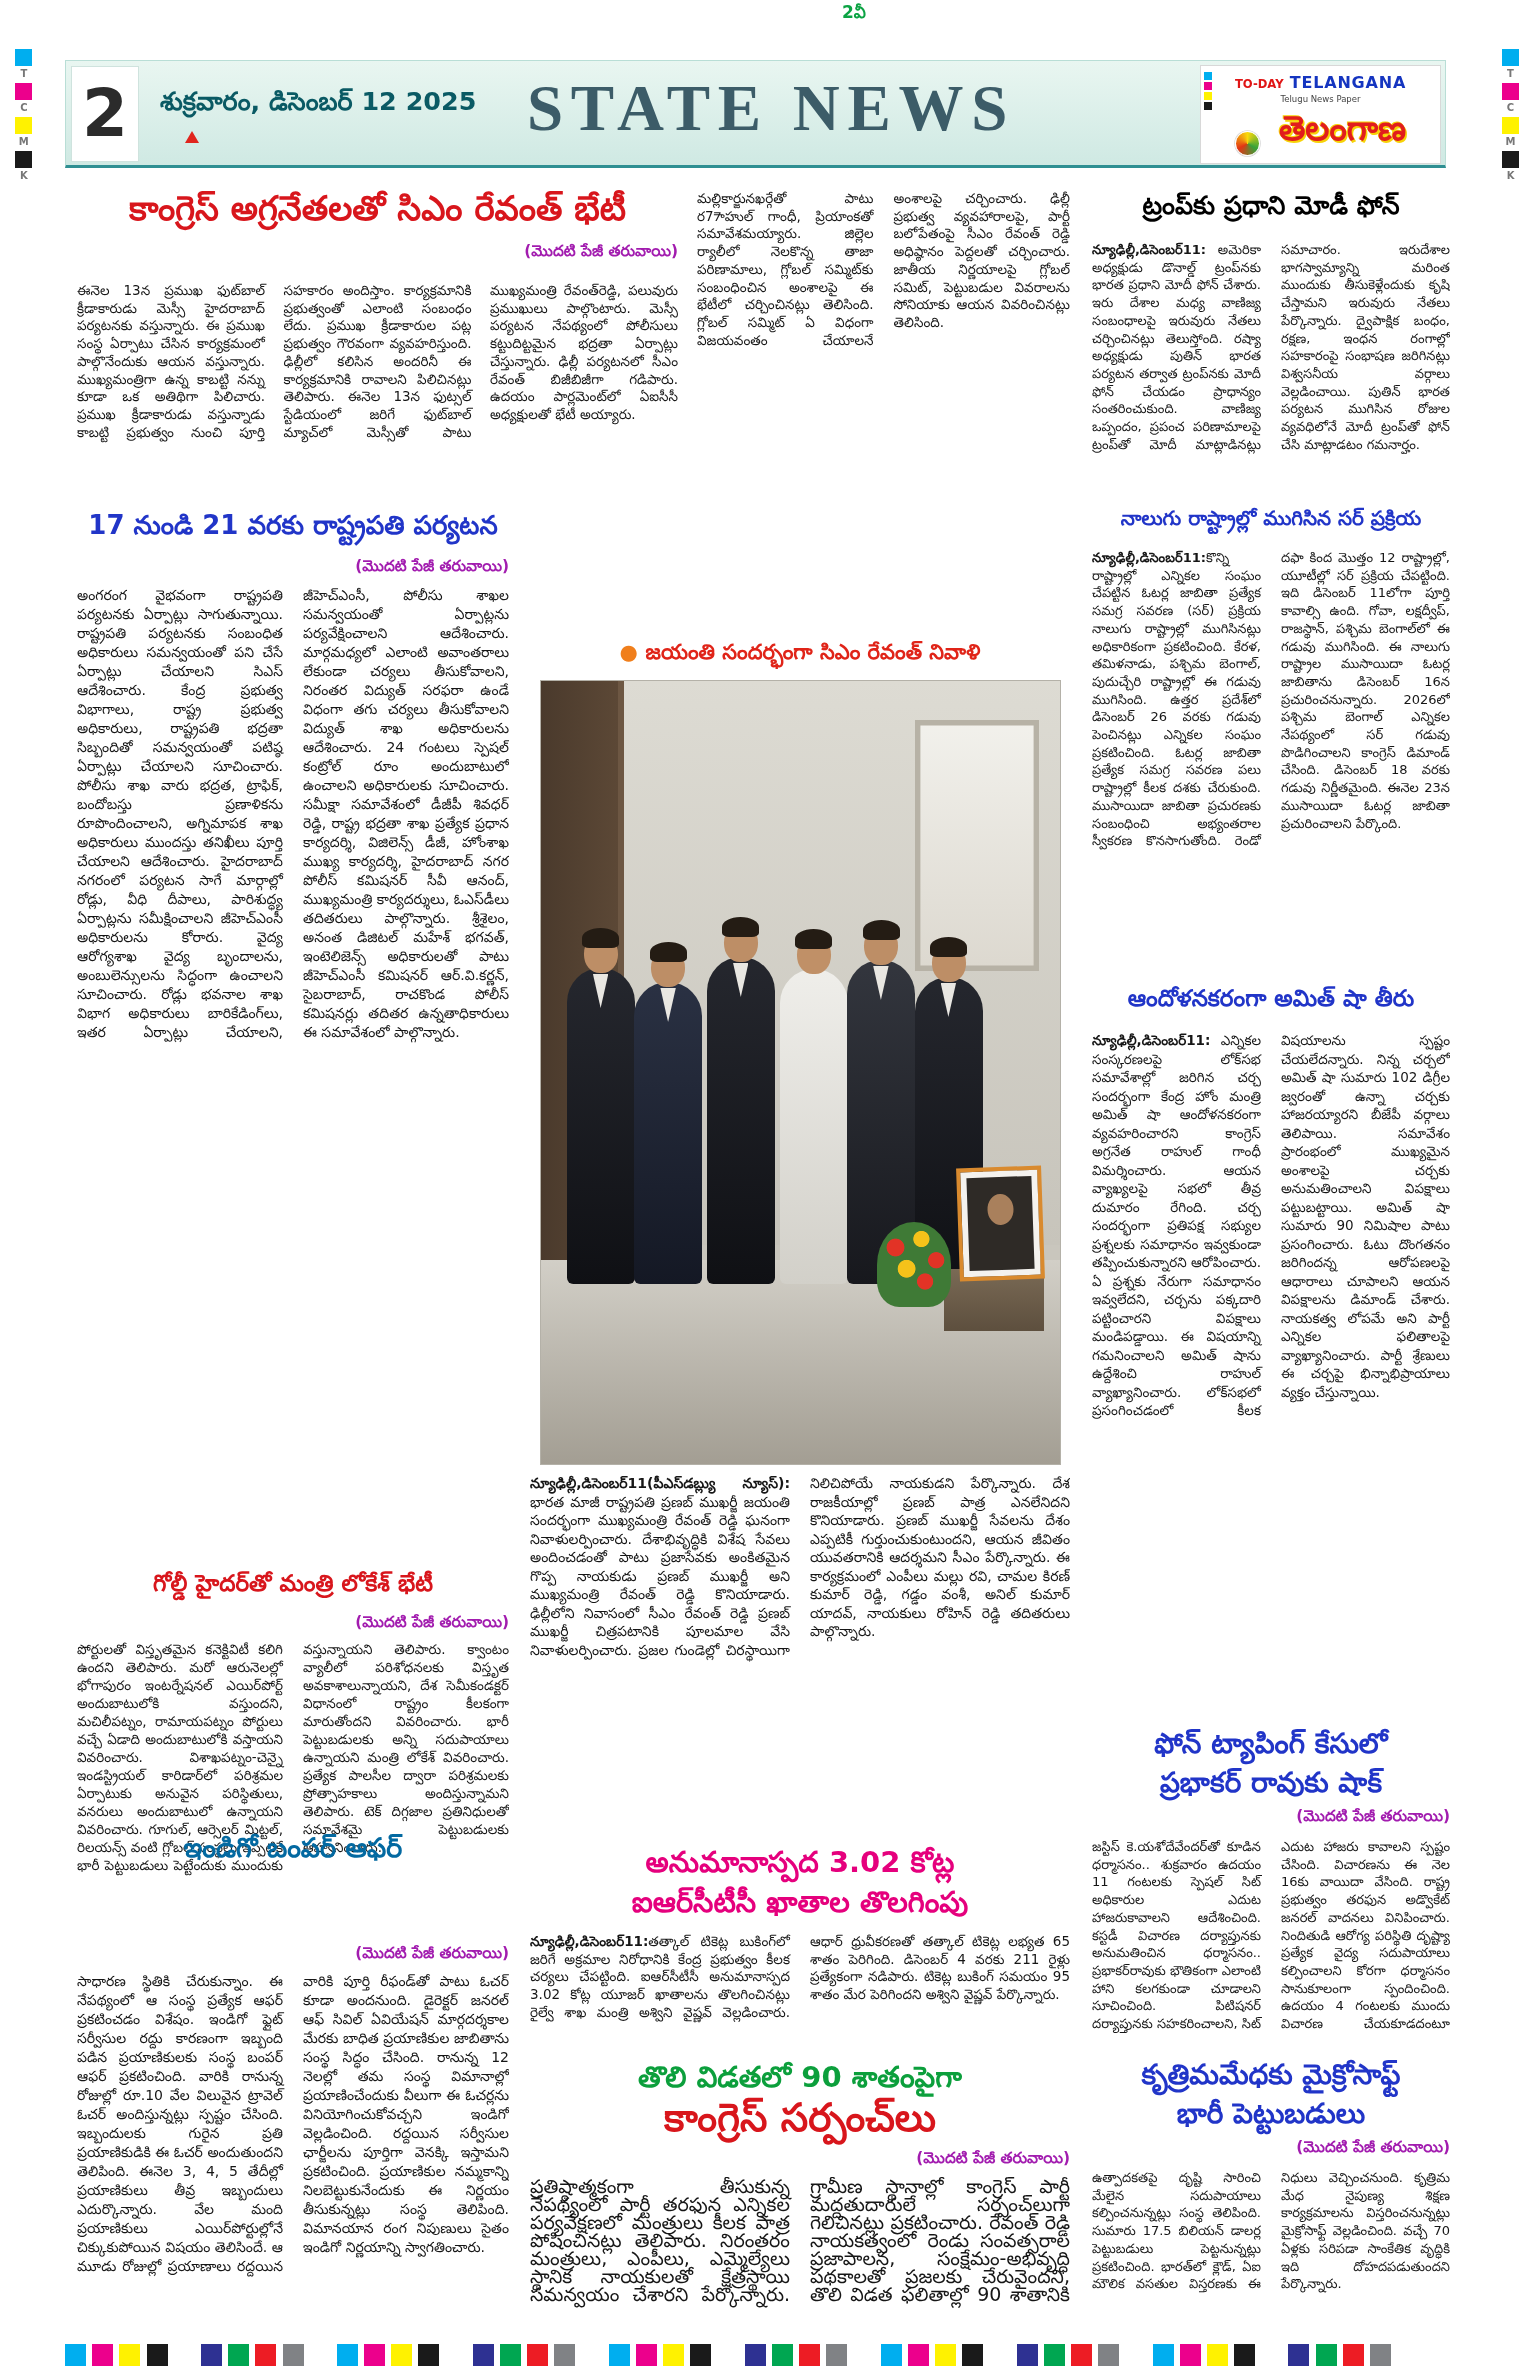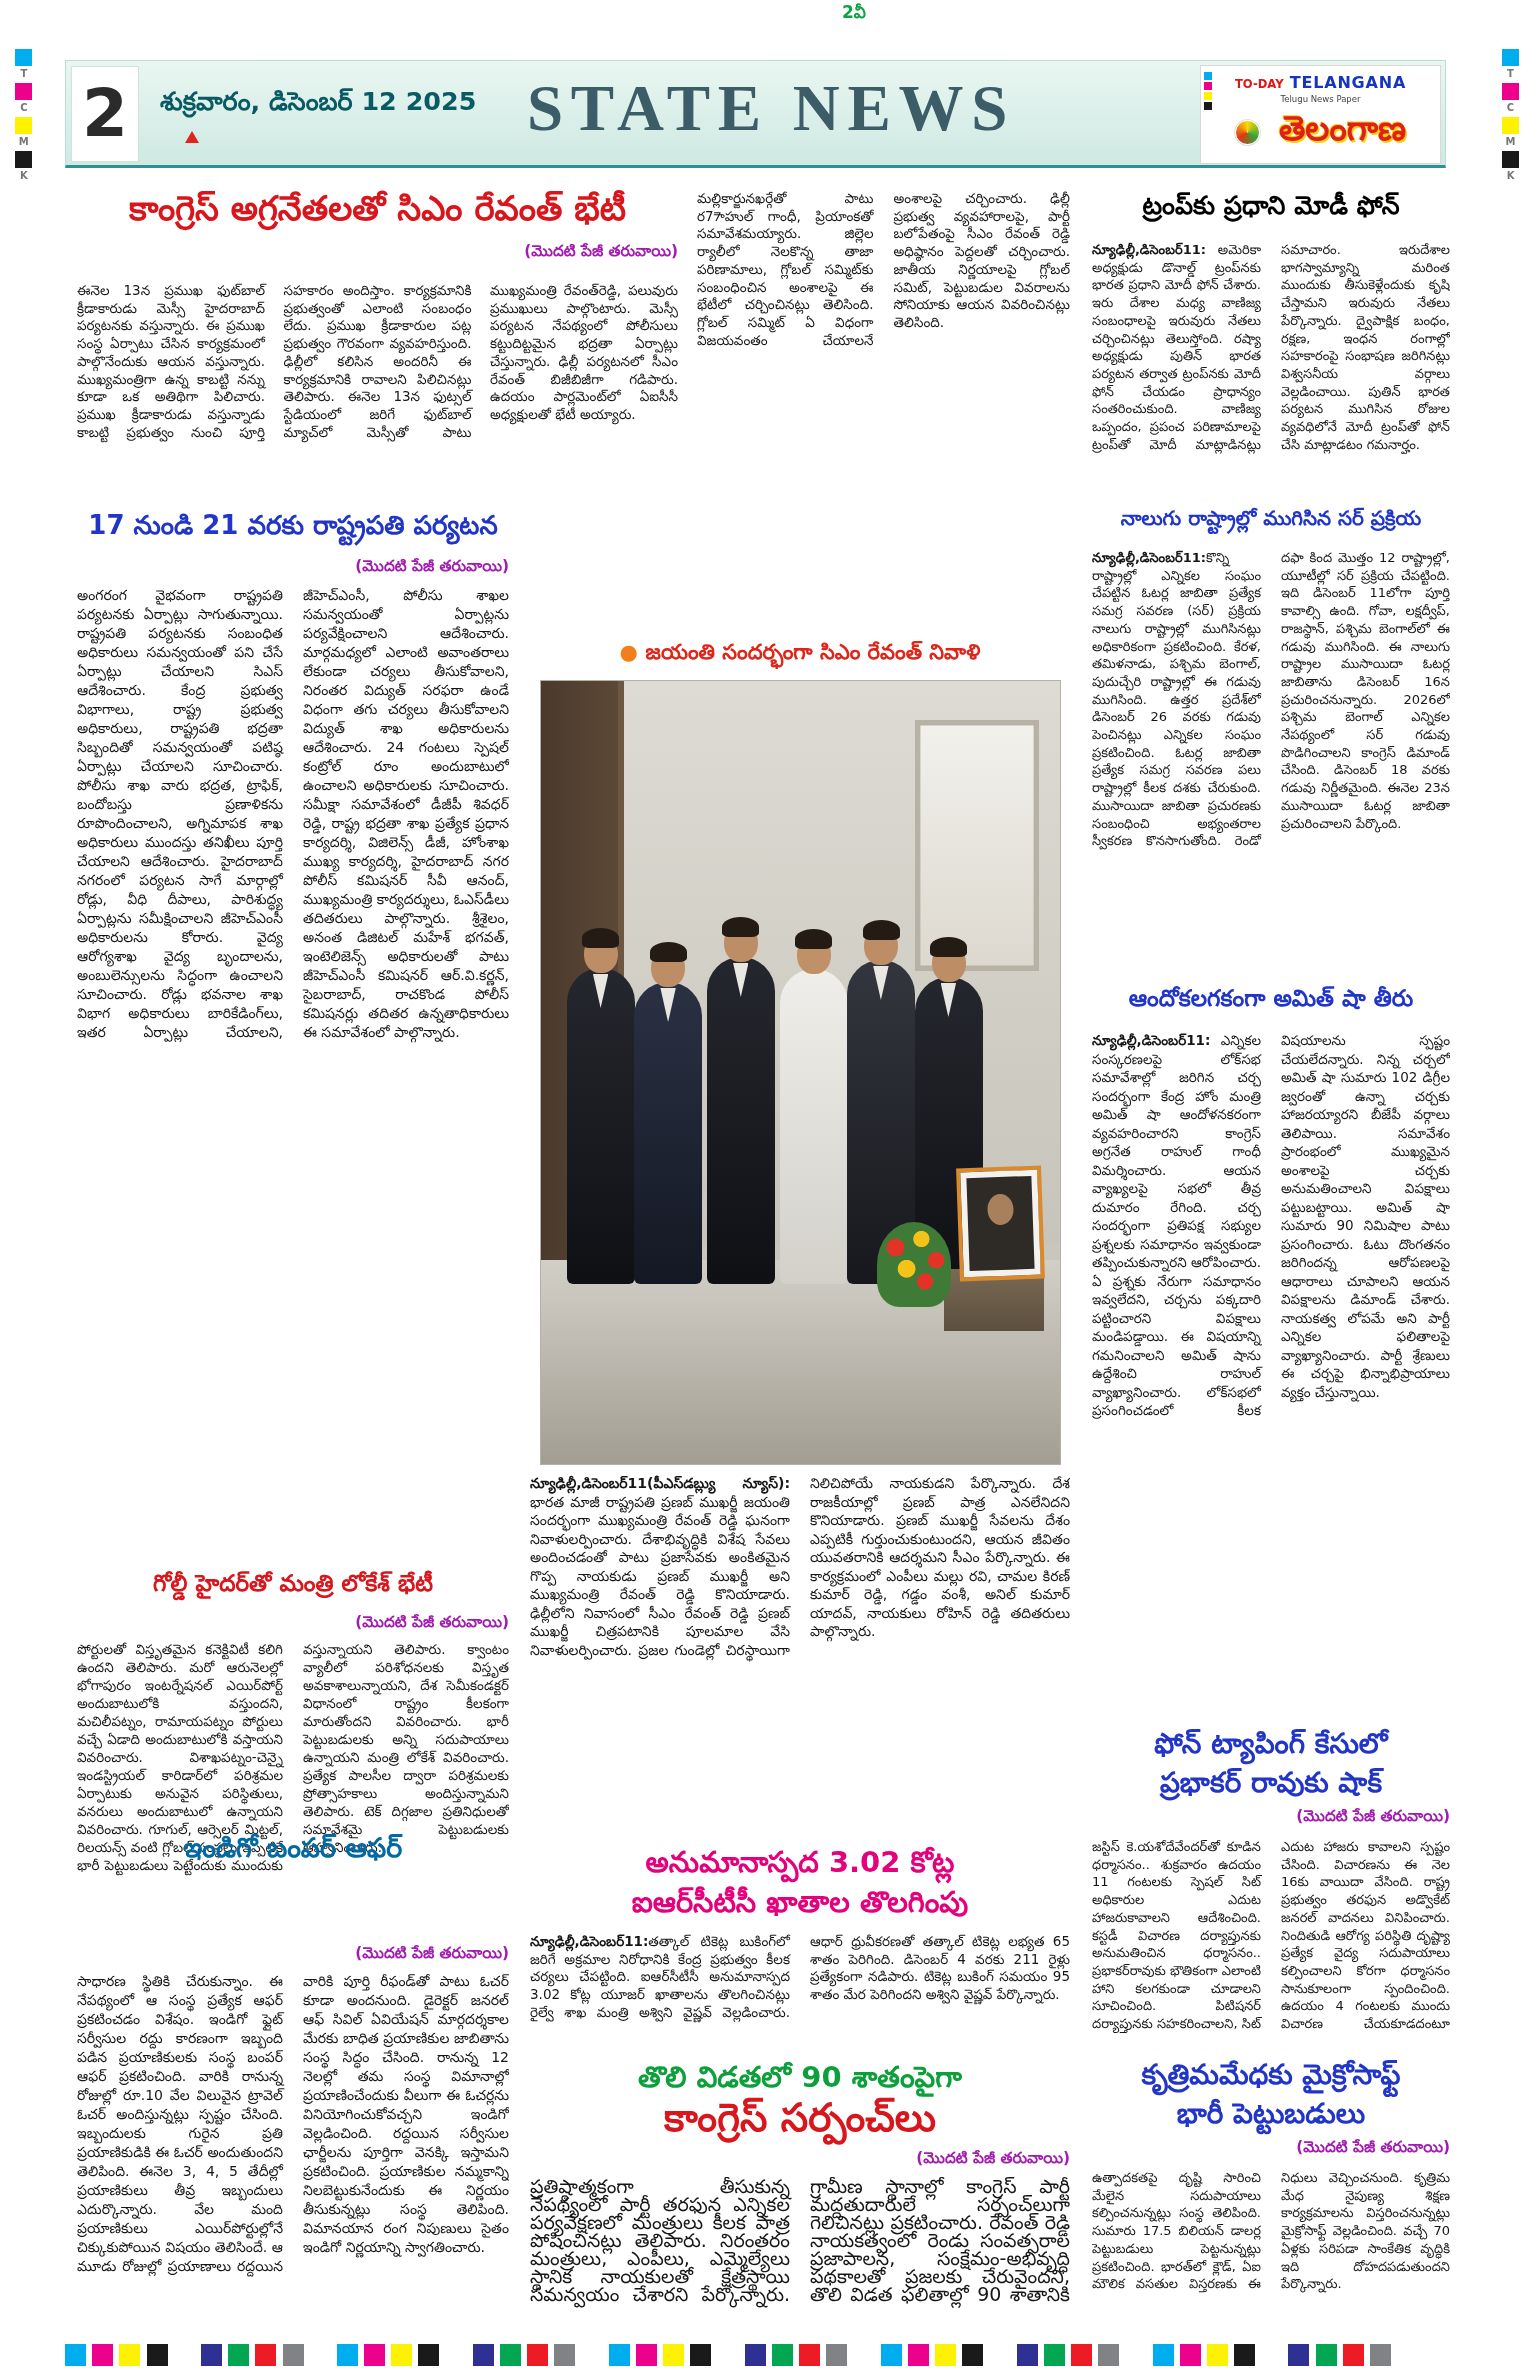--- a/index.html
+++ b/index.html
@@ -26,21 +26,21 @@
   .snews{left:432px;top:71px;width:678px;text-align:center;
          font-family:"Liberation Serif",serif;font-size:65px;font-weight:700;
          color:#3c5c68;letter-spacing:7.7px}
   .masthead{left:1200px;top:65px;width:241px;height:99px;background:#fff;
             border:0.8px solid #d8d8d8;display:flex;flex-direction:column;
             align-items:center;justify-content:center;gap:1.5px}
   .mh-row1{display:flex;align-items:baseline;gap:6.2px}
   .mh-today{color:#e01616;font-weight:700;font-size:11.6px}
   .mh-brand{color:#1535c0;font-weight:700;font-size:16px;letter-spacing:0.8px}
   .mh-sub{font-size:8.5px;color:#444}
-  .mh-main{display:flex;align-items:center;gap:19px;margin-top:3px}
+  .mh-main{display:flex;align-items:flex-end;gap:19px;margin-top:3px}
   .mh-badge{width:25px;height:25px;border-radius:50%;
             background:conic-gradient(#f9d90a,#36a23a,#e33414,#f9d90a);
             border:1.5px solid #fff;box-shadow:0 0 0 0.8px #d8d8d8}
   .mh-logo{font-size:34px;font-weight:700;color:#e11d1d;
            text-shadow:1.5px 1.5px 0 #f7d308,-0.8px -0.8px 0 #f7d308}
   .mh-strip{position:absolute;left:3.1px;top:6.2px;display:flex;flex-direction:column;gap:2.3px}
   .mh-strip div{width:7.7px;height:7.7px}
 
   
   .reg{display:flex;flex-direction:column;align-items:center;gap:3.1px;width:23px}
@@ -237,21 +237,21 @@
   </div>
   <div class="abs body cols2 a3b">
     <span class="dl">న్యూఢిల్లీ,డిసెంబర్11(పీఎస్‌డబ్ల్యు న్యూస్):</span><span> భారత మాజీ రాష్ట్రపతి ప్రణబ్ ముఖర్జీ జయంతి సందర్భంగా ముఖ్యమంత్రి రేవంత్ రెడ్డి ఘనంగా నివాళులర్పించారు. దేశాభివృద్ధికి విశేష సేవలు అందించడంతో పాటు ప్రజాసేవకు అంకితమైన గొప్ప నాయకుడు ప్రణబ్ ముఖర్జీ అని ముఖ్యమంత్రి రేవంత్ రెడ్డి కొనియాడారు. ఢిల్లీలోని నివాసంలో సీఎం రేవంత్ రెడ్డి ప్రణబ్ ముఖర్జీ చిత్రపటానికి పూలమాల వేసి నివాళులర్పించారు. ప్రజల గుండెల్లో చిరస్థాయిగా నిలిచిపోయే నాయకుడని పేర్కొన్నారు. దేశ రాజకీయాల్లో ప్రణబ్ పాత్ర ఎనలేనిదని కొనియాడారు. ప్రణబ్ ముఖర్జీ సేవలను దేశం ఎప్పటికీ గుర్తుంచుకుంటుందని, ఆయన జీవితం యువతరానికి ఆదర్శమని సీఎం పేర్కొన్నారు. ఈ కార్యక్రమంలో ఎంపీలు మల్లు రవి, చామల కిరణ్ కుమార్ రెడ్డి, గడ్డం వంశీ, అనిల్ కుమార్ యాదవ్, నాయకులు రోహిన్ రెడ్డి తదితరులు పాల్గొన్నారు.</span>
   </div>
 
   <div class="abs hl a5h">నాలుగు రాష్ట్రాల్లో ముగిసిన సర్ ప్రక్రియ</div>
   <div class="abs body cols2 a5b">
     <span class="dl">న్యూఢిల్లీ,డిసెంబర్11:</span><span>కొన్ని రాష్ట్రాల్లో ఎన్నికల సంఘం చేపట్టిన ఓటర్ల జాబితా ప్రత్యేక సమగ్ర సవరణ (సర్) ప్రక్రియ నాలుగు రాష్ట్రాల్లో ముగిసినట్లు అధికారికంగా ప్రకటించింది. కేరళ, తమిళనాడు, పశ్చిమ బెంగాల్, పుదుచ్చేరి రాష్ట్రాల్లో ఈ గడువు ముగిసింది. ఉత్తర ప్రదేశ్‌లో డిసెంబర్ 26 వరకు గడువు పెంచినట్లు ఎన్నికల సంఘం ప్రకటించింది. ఓటర్ల జాబితా ప్రత్యేక సమగ్ర సవరణ పలు రాష్ట్రాల్లో కీలక దశకు చేరుకుంది. ముసాయిదా జాబితా ప్రచురణకు సంబంధించి అభ్యంతరాల స్వీకరణ కొనసాగుతోంది. రెండో దఫా కింద మొత్తం 12 రాష్ట్రాల్లో, యూటీల్లో సర్ ప్రక్రియ చేపట్టింది. ఇది డిసెంబర్ 11లోగా పూర్తి కావాల్సి ఉంది. గోవా, లక్షద్వీప్, రాజస్థాన్, పశ్చిమ బెంగాల్‌లో ఈ గడువు ముగిసింది. ఈ నాలుగు రాష్ట్రాల ముసాయిదా ఓటర్ల జాబితాను డిసెంబర్ 16న ప్రచురించనున్నారు. 2026లో పశ్చిమ బెంగాల్ ఎన్నికల నేపథ్యంలో సర్ గడువు పొడిగించాలని కాంగ్రెస్ డిమాండ్ చేసింది. డిసెంబర్ 18 వరకు గడువు నిర్ణీతమైంది. ఈనెల 23న ముసాయిదా ఓటర్ల జాబితా ప్రచురించాలని పేర్కొంది.</span>
   </div>
 
-  <div class="abs hl a6h">ఆందోకలగకంగా అమిత్ షా తీరు</div>
+  <div class="abs hl a6h">ఆందోళనకరంగా అమిత్ షా తీరు</div>
   <div class="abs body cols2 a6b">
     <span class="dl">న్యూఢిల్లీ,డిసెంబర్11:</span><span> ఎన్నికల సంస్కరణలపై లోక్‌సభ సమావేశాల్లో జరిగిన చర్చ సందర్భంగా కేంద్ర హోం మంత్రి అమిత్ షా ఆందోళనకరంగా వ్యవహరించారని కాంగ్రెస్ అగ్రనేత రాహుల్ గాంధీ విమర్శించారు. ఆయన వ్యాఖ్యలపై సభలో తీవ్ర దుమారం రేగింది. చర్చ సందర్భంగా ప్రతిపక్ష సభ్యుల ప్రశ్నలకు సమాధానం ఇవ్వకుండా తప్పించుకున్నారని ఆరోపించారు. ఏ ప్రశ్నకు నేరుగా సమాధానం ఇవ్వలేదని, చర్చను పక్కదారి పట్టించారని విపక్షాలు మండిపడ్డాయి. ఈ విషయాన్ని గమనించాలని అమిత్ షాను ఉద్దేశించి రాహుల్ వ్యాఖ్యానించారు. లోక్‌సభలో ప్రసంగించడంలో కీలక విషయాలను స్పష్టం చేయలేదన్నారు. నిన్న చర్చలో అమిత్ షా సుమారు 102 డిగ్రీల జ్వరంతో ఉన్నా చర్చకు హాజరయ్యారని బీజేపీ వర్గాలు తెలిపాయి. సమావేశం ప్రారంభంలో ముఖ్యమైన అంశాలపై చర్చకు అనుమతించాలని విపక్షాలు పట్టుబట్టాయి. అమిత్ షా సుమారు 90 నిమిషాల పాటు ప్రసంగించారు. ఓటు దొంగతనం జరిగిందన్న ఆరోపణలపై ఆధారాలు చూపాలని ఆయన విపక్షాలను డిమాండ్ చేశారు. నాయకత్వ లోపమే అని పార్టీ ఎన్నికల ఫలితాలపై వ్యాఖ్యానించారు. పార్టీ శ్రేణులు ఈ చర్చపై భిన్నాభిప్రాయాలు వ్యక్తం చేస్తున్నాయి.</span>
   </div>
 
   <div class="abs hl a7h">
     <div>ఫోన్ ట్యాపింగ్ కేసులో</div>
     <div>ప్రభాకర్ రావుకు షాక్</div>
   </div>
   <div class="abs cont a7c">(మొదటి పేజీ తరువాయి)</div>
   <div class="abs body cols2 a7b">జస్టిస్ కె.యశోదేవేందర్‌తో కూడిన ధర్మాసనం.. శుక్రవారం ఉదయం 11 గంటలకు స్పెషల్ సిట్ అధికారుల ఎదుట హాజరుకావాలని ఆదేశించింది. కస్టడీ విచారణ దర్యాప్తునకు అనుమతించిన ధర్మాసనం.. ప్రభాకర్‌రావుకు భౌతికంగా ఎలాంటి హాని కలగకుండా చూడాలని సూచించింది. పిటిషనర్ దర్యాప్తునకు సహకరించాలని, సిట్ ఎదుట హాజరు కావాలని స్పష్టం చేసింది. విచారణను ఈ నెల 16కు వాయిదా వేసింది. రాష్ట్ర ప్రభుత్వం తరఫున అడ్వొకేట్ జనరల్ వాదనలు వినిపించారు. నిందితుడి ఆరోగ్య పరిస్థితి దృష్ట్యా ప్రత్యేక వైద్య సదుపాయాలు కల్పించాలని కోరగా ధర్మాసనం సానుకూలంగా స్పందించింది. ఉదయం 4 గంటలకు ముందు విచారణ చేయకూడదంటూ పరిమితి విధించింది. రాష్ట్ర ప్రభుత్వ వాదనలు విన్న అనంతరం తుది ఉత్తర్వులు జారీ చేసింది.</div>

